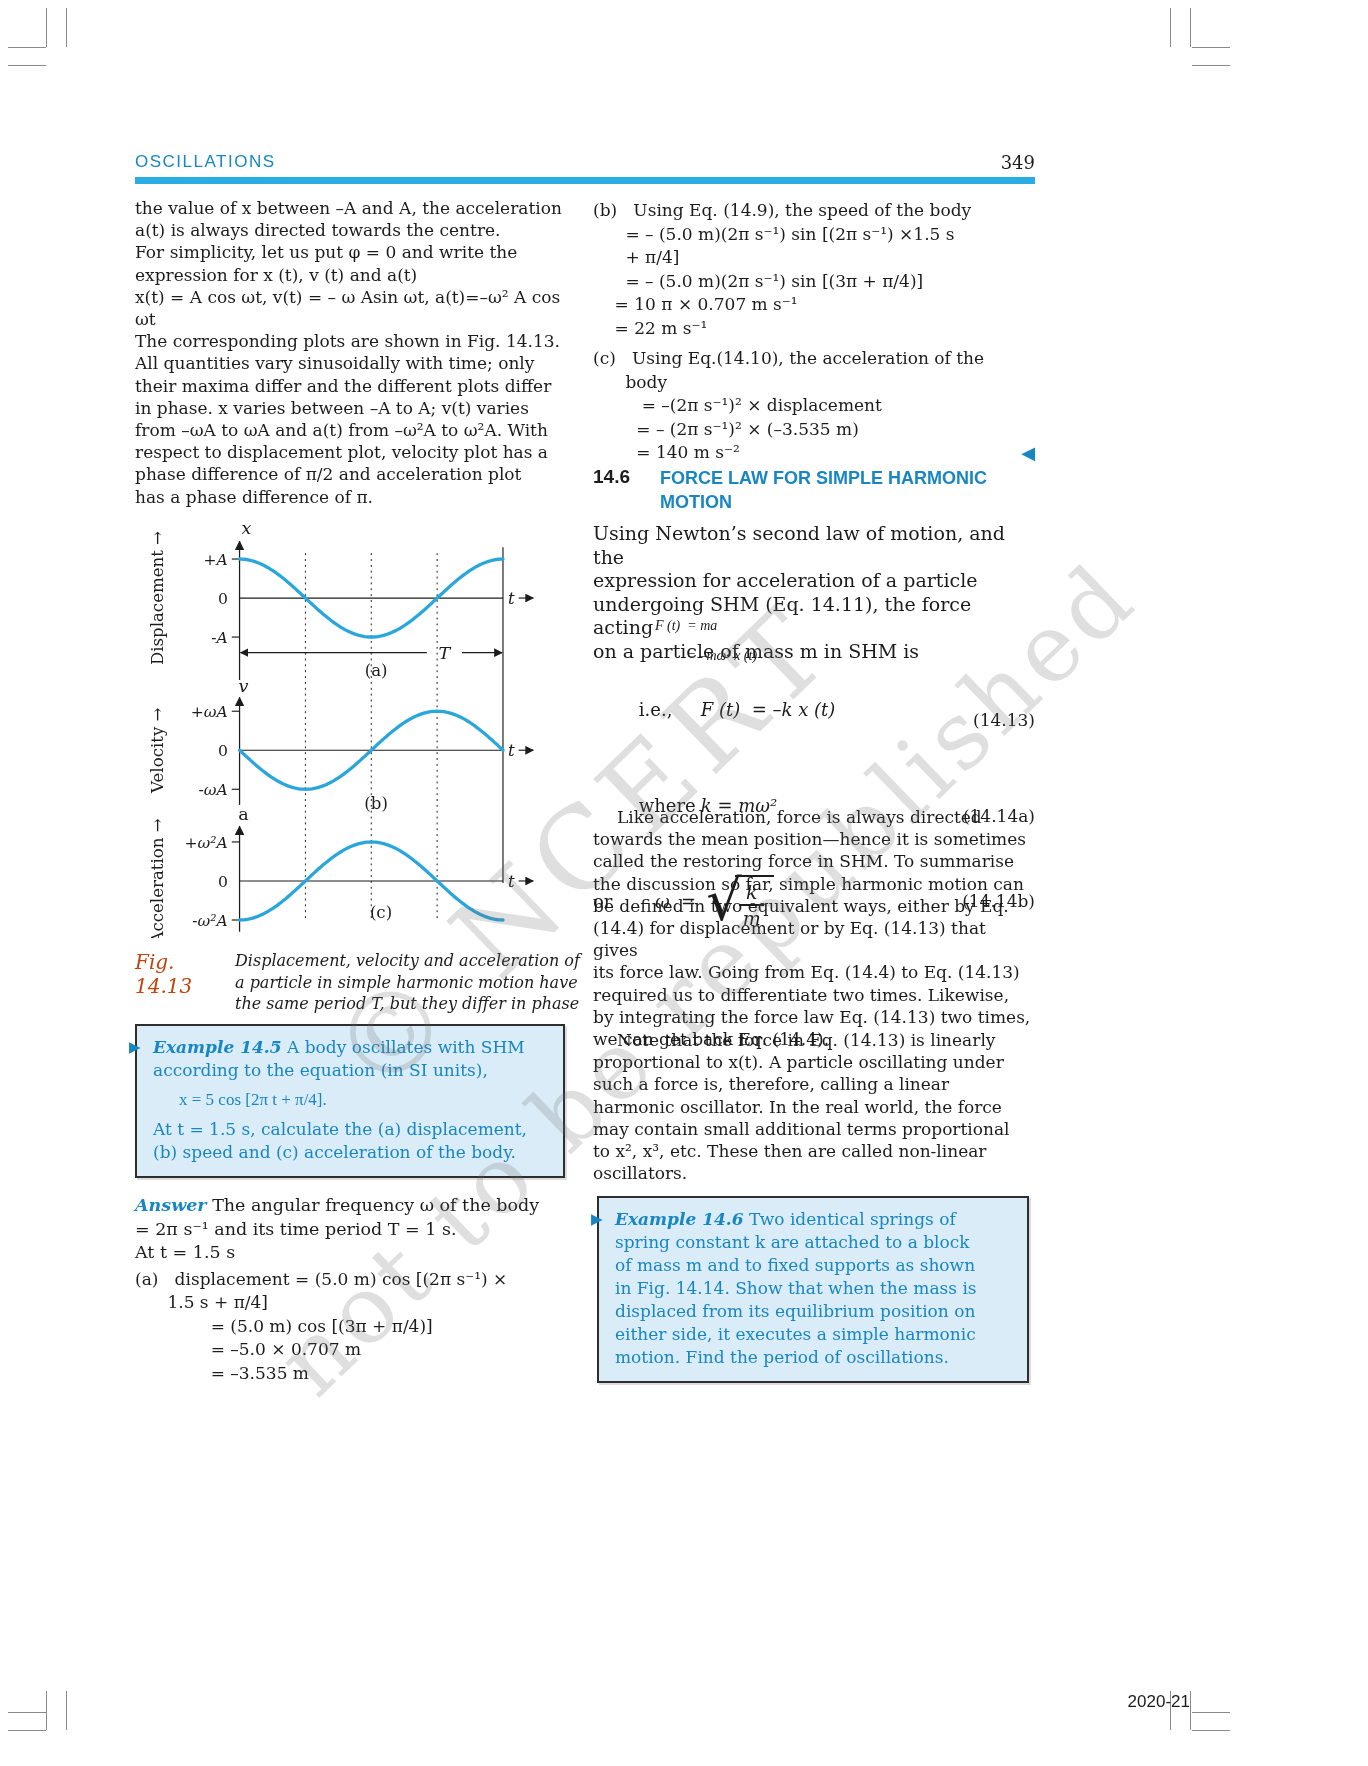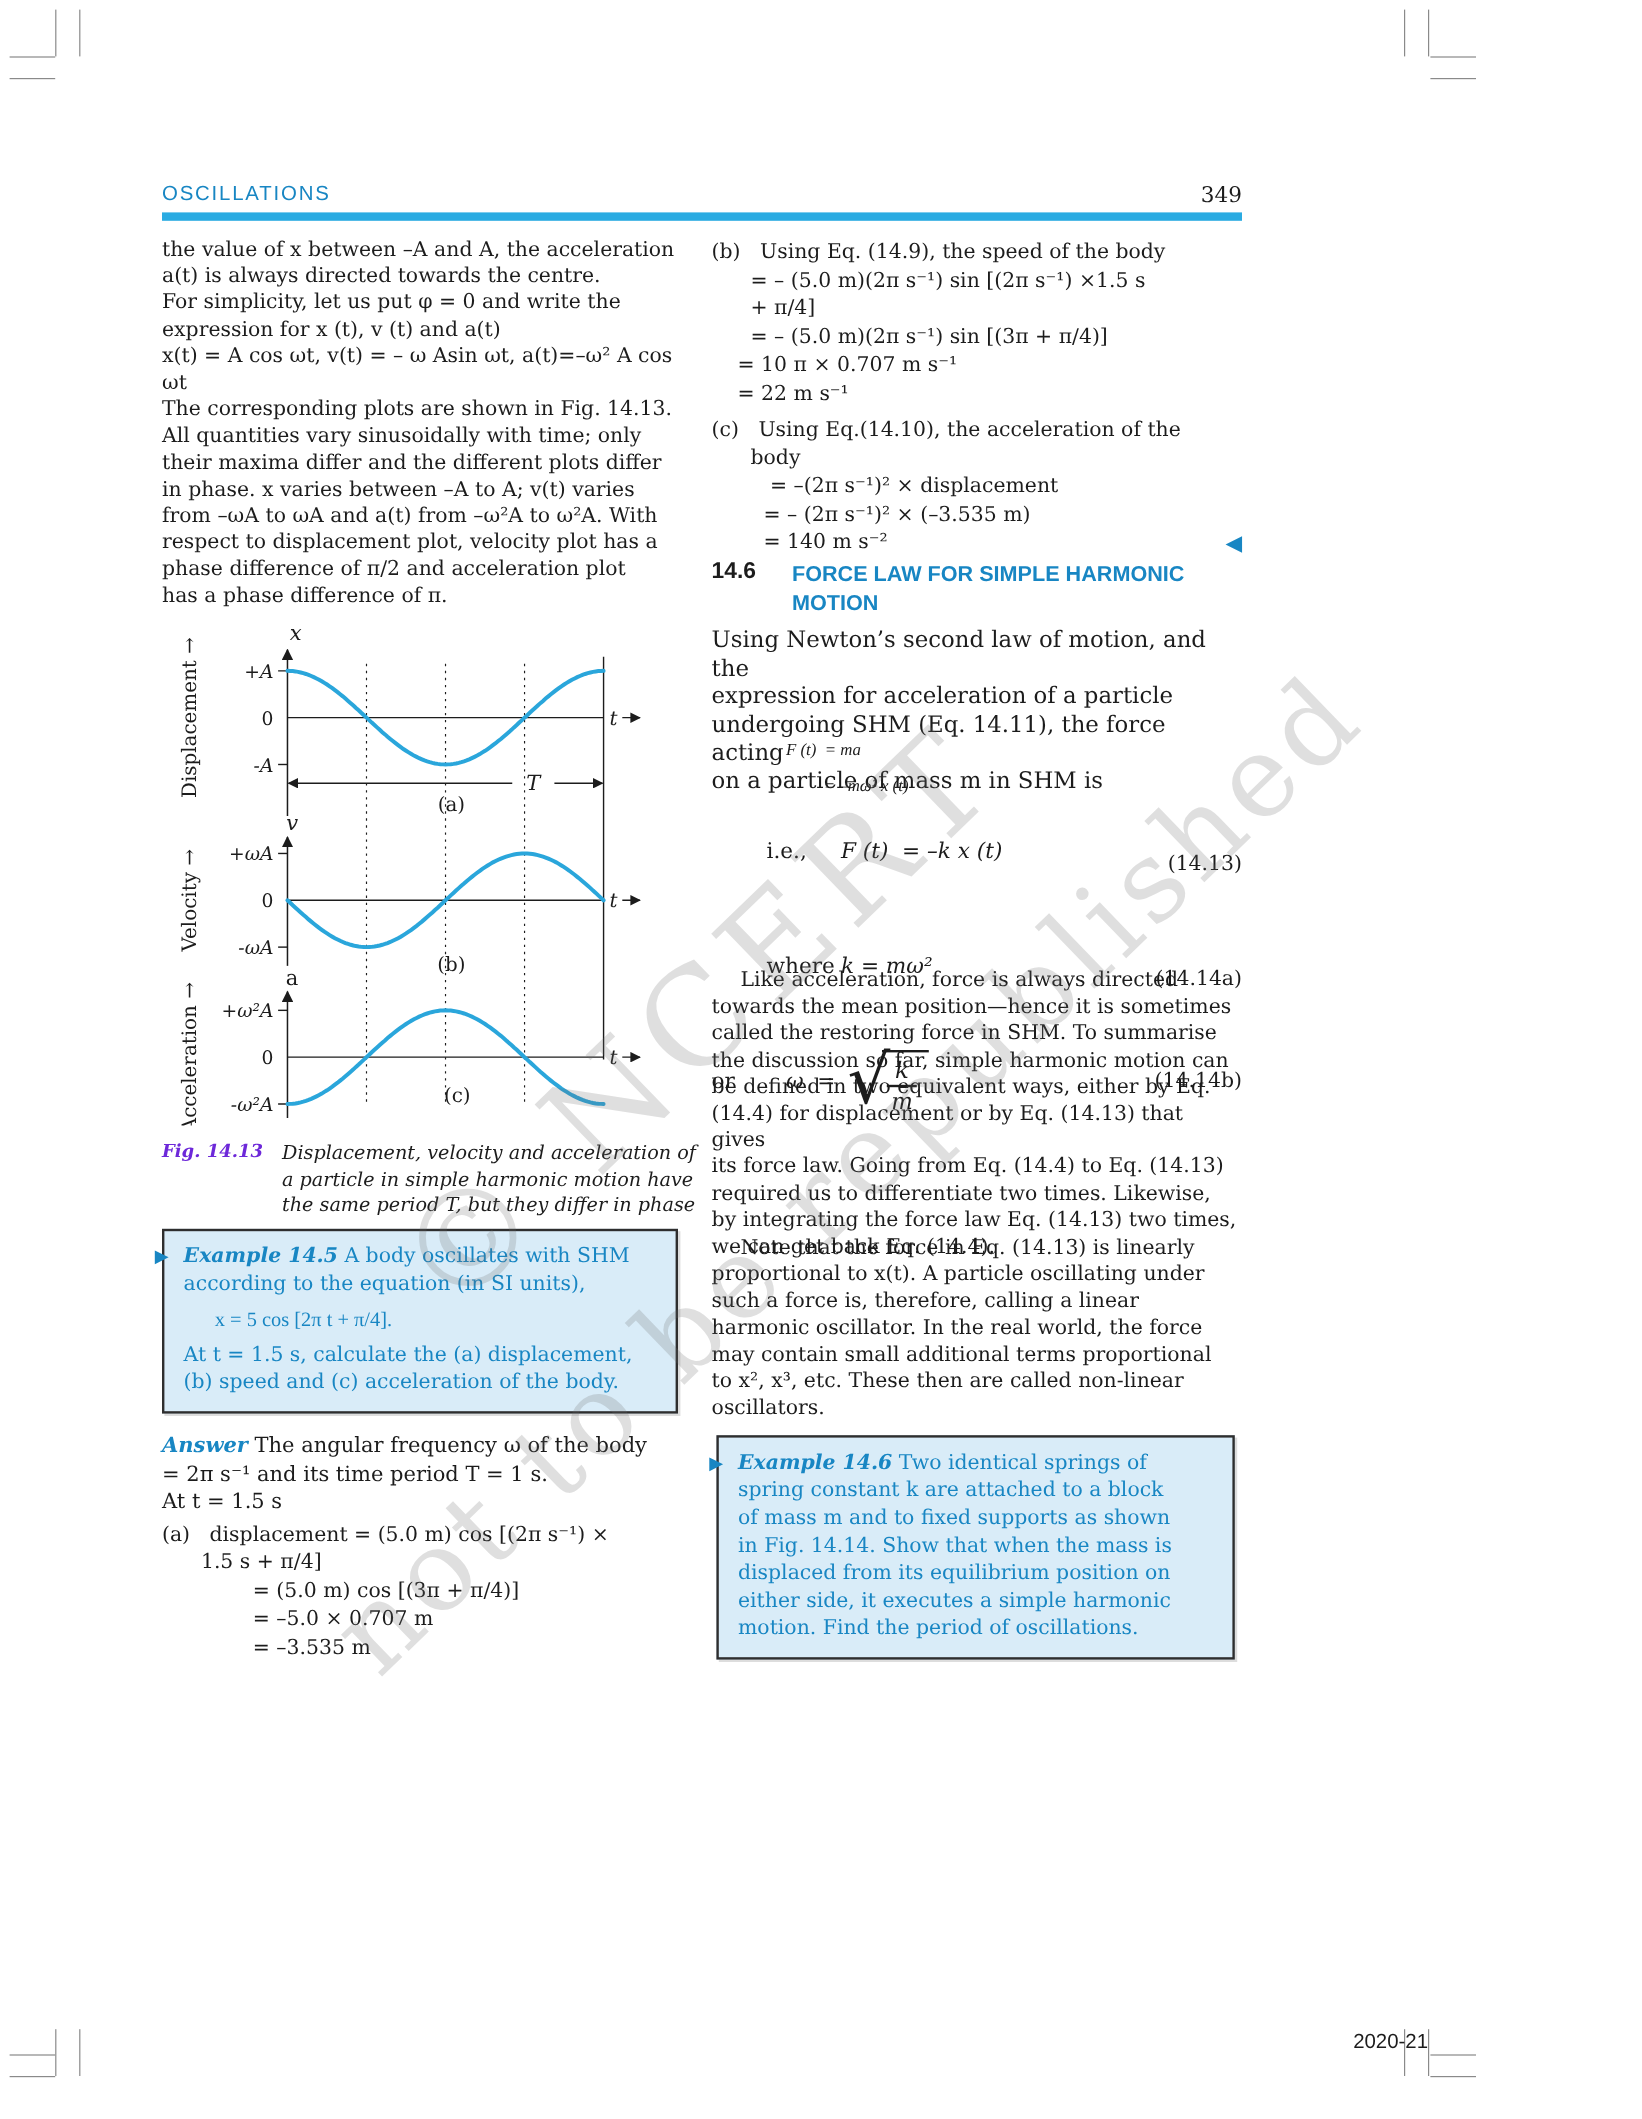--- a/index.html
+++ b/index.html
@@ -13,21 +13,21 @@
   .pageno{position:absolute;top:152px;right:333px;font-size:18px;color:#1c1c1c;}
   .header-bar{position:absolute;left:135px;top:177px;width:900px;height:7px;background:#2aabe2;}
   
   .col-left{left:135px;width:450px;}
   .col-right{left:593px;width:442px;}
   .body-text{font-size:17px;line-height:22.2px;white-space:pre-line;}
   .pre-text{font-size:17px;line-height:23.5px;white-space:pre;}
   .indent{text-indent:24px;}
   
   .caption{display:flex;}
-  .caption-label{color:#6d28d9;font-weight:bold;font-style:italic;font-size:15px;width:100px;flex:0 0 100px;}
+  .caption-label{color:#c2410c;font-weight:normal;font-style:italic;font-size:20px;width:100px;flex:0 0 100px;}
   .caption-text{font-style:italic;font-size:16px;line-height:21.5px;white-space:pre-line;}
   
   .ex-box{position:absolute;background:#d9ecf8;border:2px solid #2e2e2e;box-shadow:2px 2px 0 #55555533;
           padding:10px 12px 12px 16px;color:#1886c3;}
   .ex-marker{position:absolute;left:-8px;top:12px;color:#1886c3;font-size:15px;font-family:"DejaVu Sans",sans-serif;}
   .ex-title{font-weight:bold;font-style:italic;}
   .ex-body{white-space:pre-line;font-size:17px;line-height:23px;}
   .ex-eq{white-space:pre;font-size:17px;margin:8px 0 8px 26px;font-family:Liberation Serif, serif;}
   
   .ans-label{color:#1886c3;font-weight:bold;font-style:italic;}

